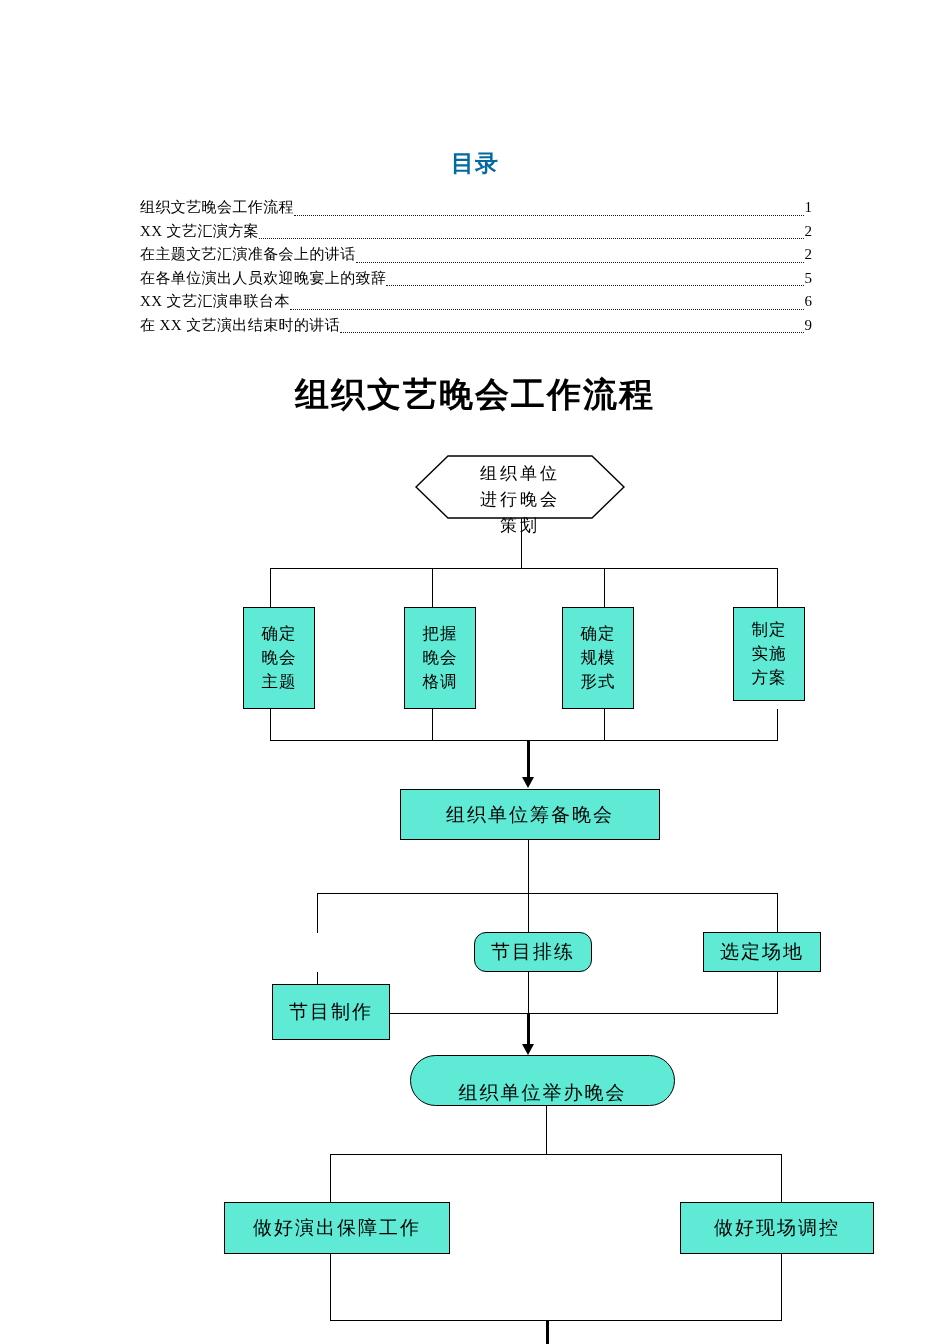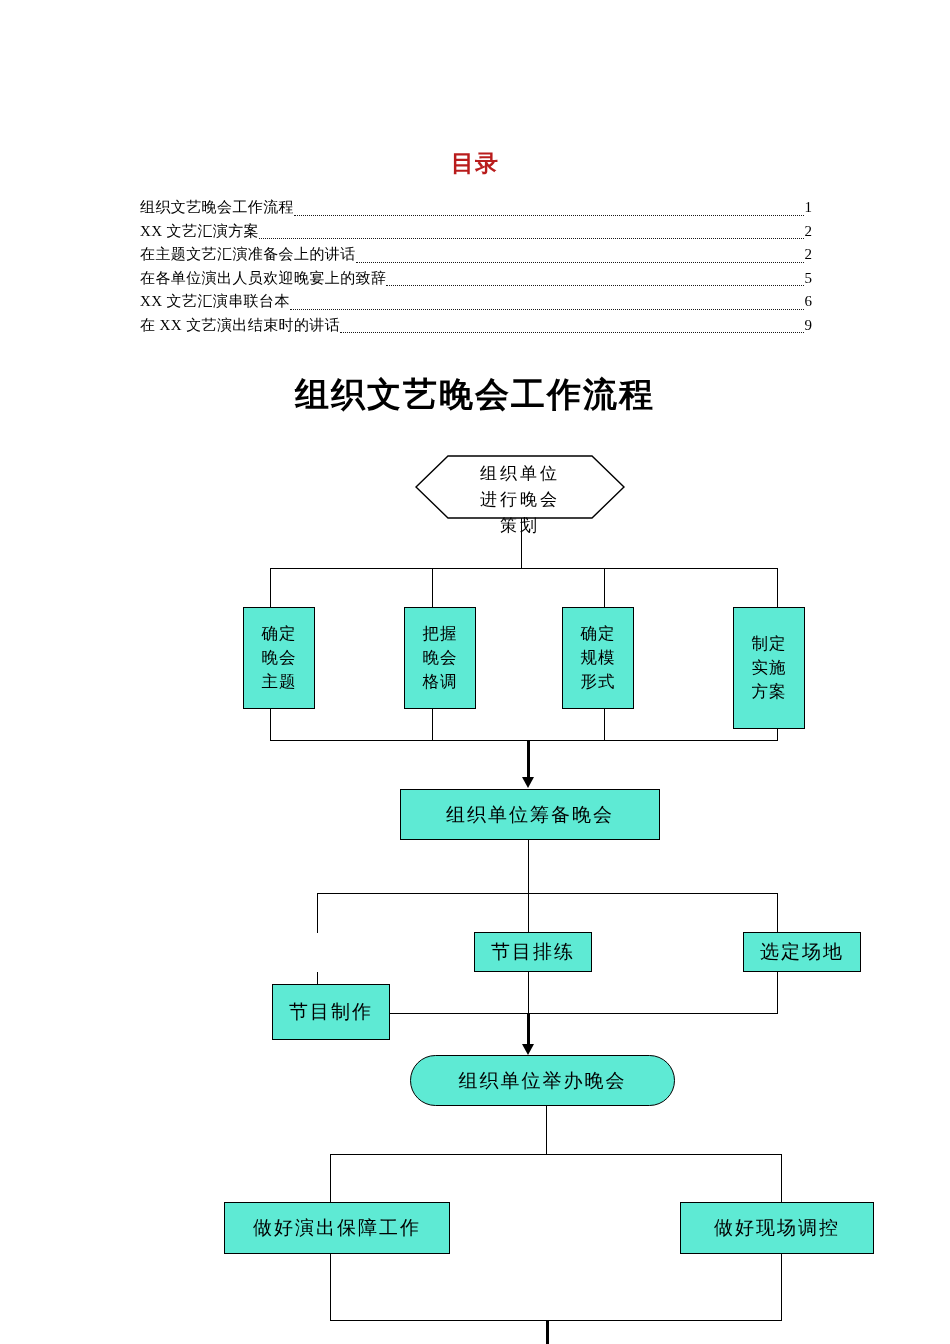--- a/index.html
+++ b/index.html
@@ -21,21 +21,21 @@
 
   
   .toc-heading {
     position: absolute;
     left: 0;
     top: 148px;
     width: 950px;
     text-align: center;
     font-size: 23px;
     font-weight: bold;
-    color: #b91c1c;
+    color: #0369a1;
     letter-spacing: 1px;
   }
   .toc-list {
     position: absolute;
     left: 140px;
     top: 196px;
     width: 672px;
   }
   .toc-row {
     display: flex;
@@ -121,20 +121,21 @@
     font-size: 17px;
     line-height: 26px;
     letter-spacing: 3px;
     pointer-events: none;
   }
 
   
   .node.stadium {
     border: 1.3px solid #000000;
     border-radius: 999px;
+    align-items: flex-end;
   }
 
   
   .ln {
     position: absolute;
     background: #000000;
     z-index: 1;
   }
   .ln.h { height: 1.3px; }
   .ln.v { width: 1.3px; }
@@ -229,21 +230,21 @@
     </div>
 
     <div class="node box" style="left:562px; top:607px; width:72px; height:102px;">
       <div class="node-text narrow">
         <div>确定</div>
         <div>规模</div>
         <div>形式</div>
       </div>
     </div>
 
-    <div class="node box" style="left:733px; top:607px; width:72px; height:122px;">
+    <div class="node box" style="left:733px; top:607px; width:72px; height:94px;">
       <div class="node-text narrow">
         <div>制定</div>
         <div>实施</div>
         <div>方案</div>
       </div>
     </div>
 
     <div class="ln v" style="left:270px; top:709px; height:32px;"></div>
     <div class="ln v" style="left:432px; top:709px; height:32px;"></div>
     <div class="ln v" style="left:604px; top:709px; height:32px;"></div>
@@ -260,24 +261,24 @@
     <div class="ln v" style="left:528px; top:840px; height:54px;"></div>
 
     <div class="ln h" style="left:317px; top:893px; width:461px;"></div>
     <div class="ln v" style="left:317px; top:893px; height:40px;"></div>
     <div class="ln v" style="left:777px; top:893px; height:40px;"></div>
     <div class="ln v" style="left:528px; top:893px; height:40px;"></div>
 
     <div class="node box" style="left:272px; top:984px; width:118px; height:56px;">
       <div class="node-text">节目制作</div>
     </div>
-    <div class="node box" style="left:474px; top:932px; width:118px; height:40px;">
+    <div class="node box" style="left:474px; top:932px; width:118px; height:40px;border-radius:12px;">
       <div class="node-text">节目排练</div>
     </div>
-    <div class="node box" style="left:703px; top:932px; width:118px; height:40px;margin-left:40px;">
+    <div class="node box" style="left:703px; top:932px; width:118px; height:40px;">
       <div class="node-text">选定场地</div>
     </div>
 
     <div class="ln v" style="left:317px; top:972px; height:42px;"></div>
     <div class="ln v" style="left:777px; top:972px; height:42px;"></div>
     <div class="ln v" style="left:528px; top:972px; height:42px;"></div>
     <div class="ln h" style="left:317px; top:1013px; width:461px;"></div>
 
     <div class="ln thick-v" style="left:527px; top:1013px; height:34px;"></div>
     <div class="arrow" style="left:521.5px; top:1044px;"></div>

